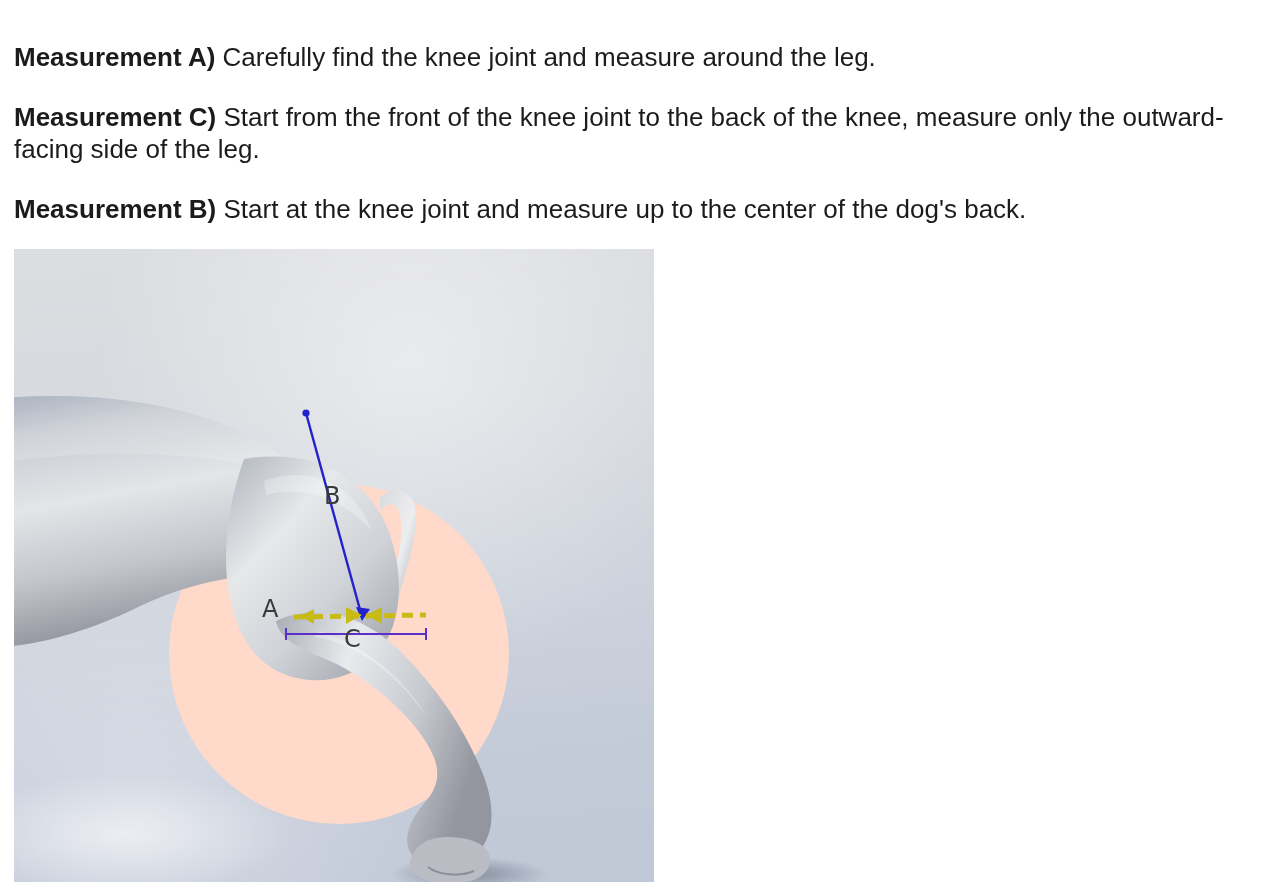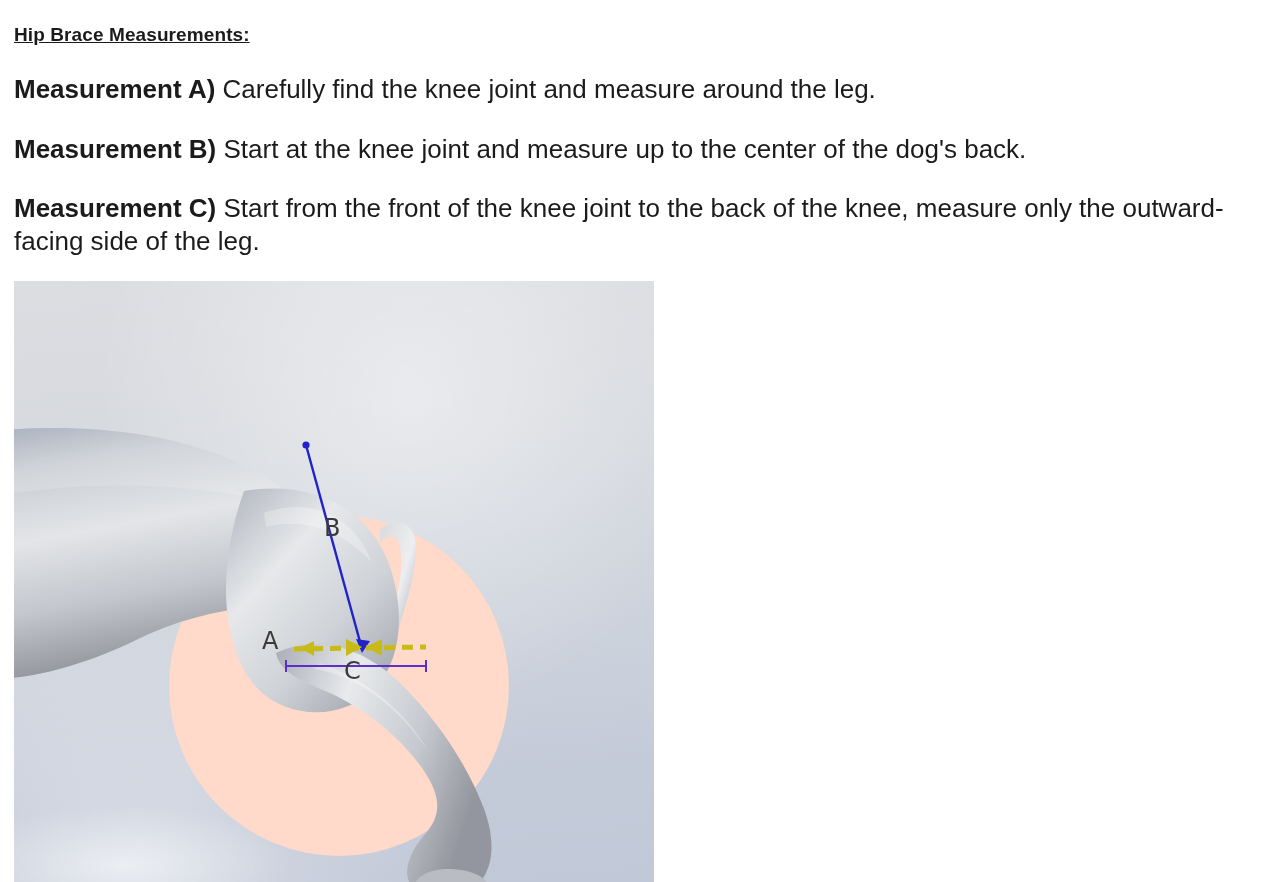--- a/index.html
+++ b/index.html
@@ -69,35 +69,34 @@
   }
   #label-A { left: 248px; top: 348px; }
   #label-B { left: 310px; top: 235px; }
   #label-C { left: 330px; top: 378px; }
 </style>
 </head>
 <body>
 
 <div class="page">
 
-  <h1 class="doc-title">Hip Brace Measurements:</h1>
 
   <p class="measure-line">
     <span class="lbl">Measurement A)</span>
     <span class="txt">Carefully find the knee joint and measure around the leg.</span>
   </p>
 
   <p class="measure-line">
-    <span class="lbl">Measurement B)</span>
-    <span class="txt">Start at the knee joint and measure up to the center of the dog's back.</span>
+    <span class="lbl">Measurement C)</span>
+    <span class="txt">Start from the front of the knee joint to the back of the knee, measure only the outward-facing side of the leg.</span>
   </p>
 
   <p class="measure-line">
-    <span class="lbl">Measurement C)</span>
-    <span class="txt">Start from the front of the knee joint to the back of the knee, measure only the outward-facing side of the leg.</span>
+    <span class="lbl">Measurement B)</span>
+    <span class="txt">Start at the knee joint and measure up to the center of the dog's back.</span>
   </p>
 
   <div class="figure">
     <div class="fig-light"></div>
 
     <svg class="fig-svg" viewBox="0 0 640 640">
       <defs>
         <linearGradient id="bodyGrad" x1="0" y1="0" x2="0.25" y2="1">
           <stop offset="0%" stop-color="#9aa3b4"></stop>
           <stop offset="18%" stop-color="#c8ccd2"></stop>

